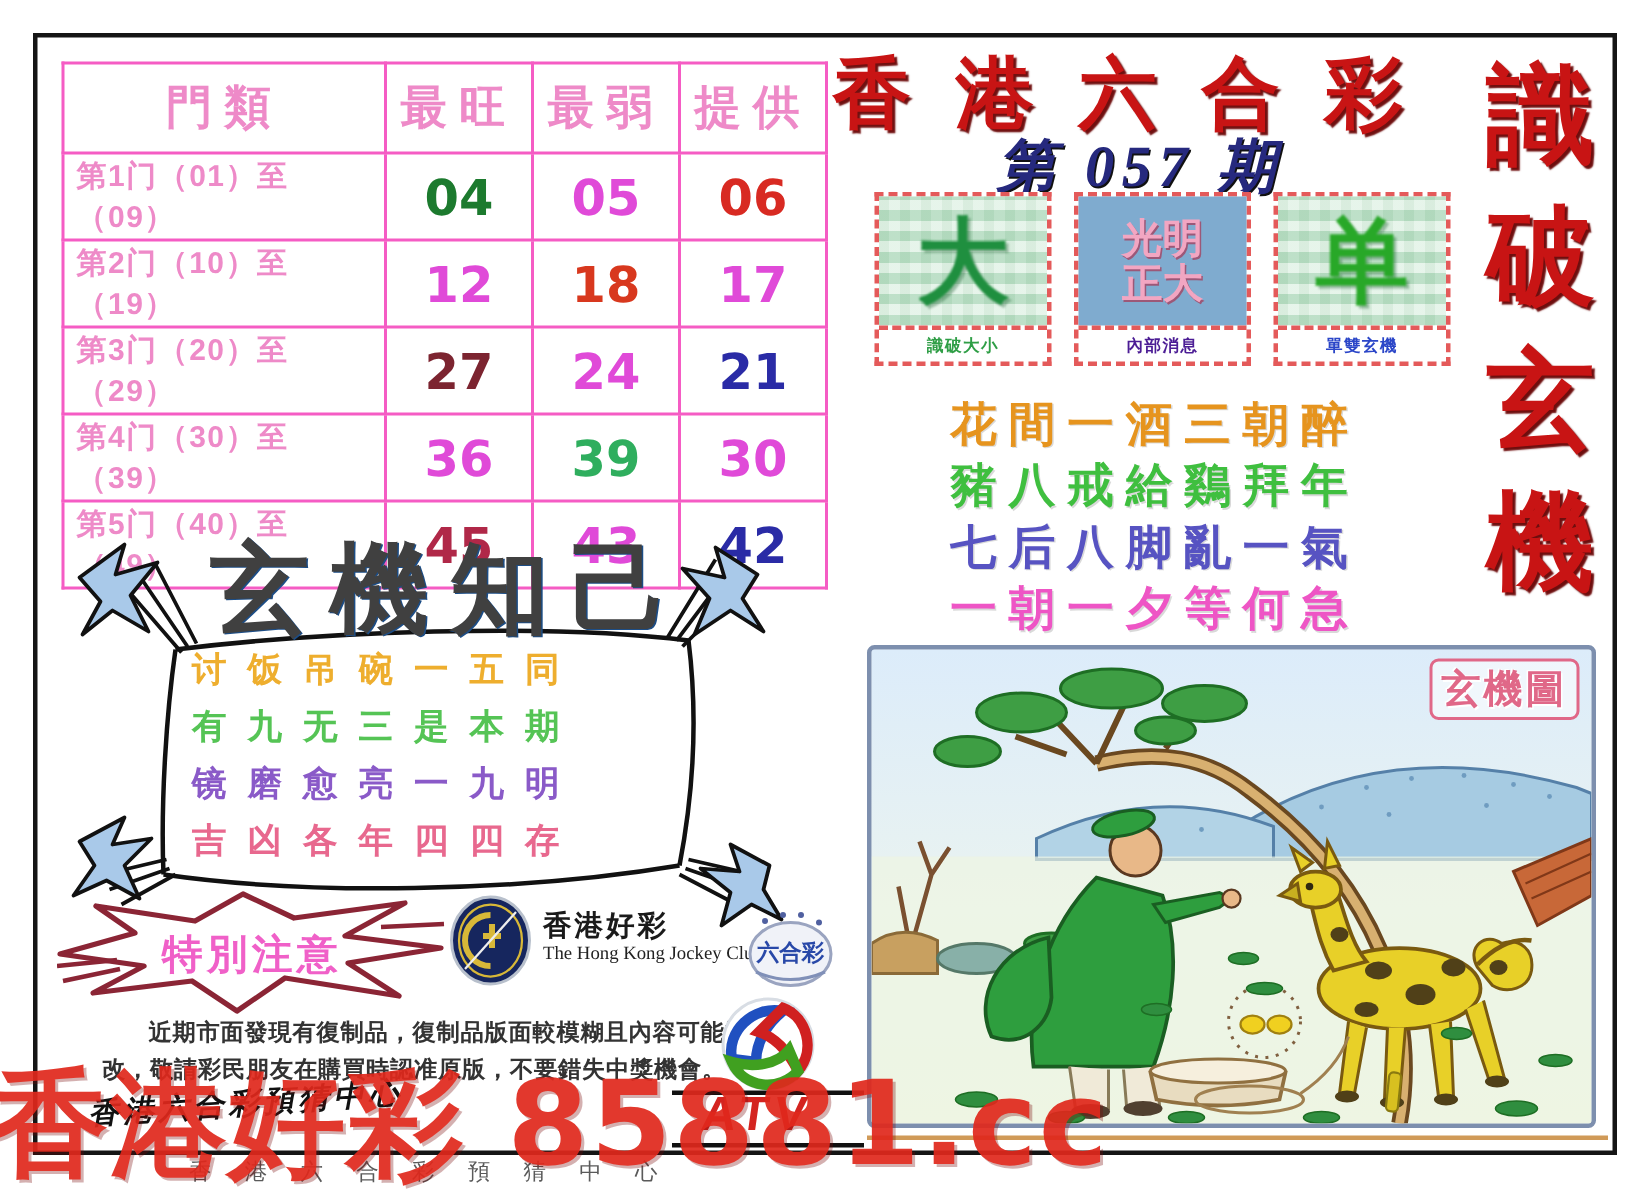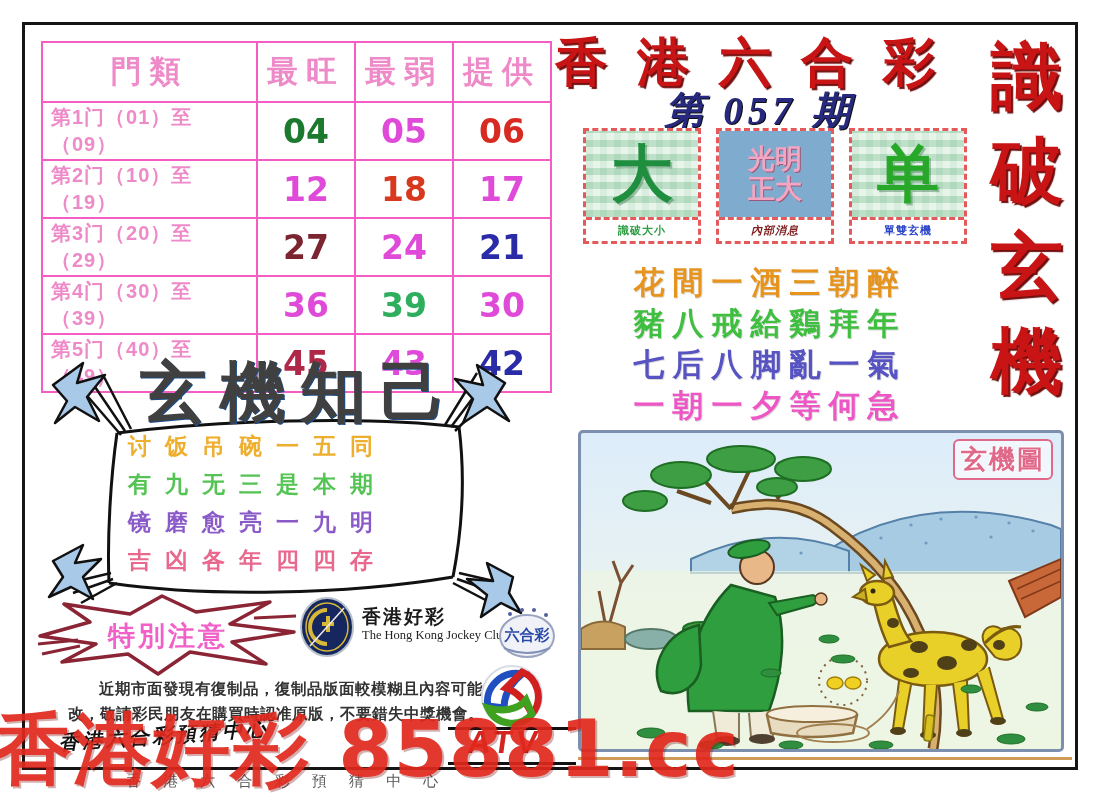--- a/index.html
+++ b/index.html
@@ -243,21 +243,21 @@
   <div class="hint-box">
     <div class="hint-img mosaic">
         <span class="hint-glyph" style="color: rgb(31, 143, 63);">大</span>
       </div>
     <div class="hint-caption" style="color: rgb(47, 158, 70);">識破大小</div>
   </div>
   <div class="hint-box">
     <div class="hint-img blue">
         <span class="hint-glyph four" style="color: rgb(242, 166, 194);">光明正大</span>
       </div>
-    <div class="hint-caption" style="color: #7f1d1d; font-style: italic;">內部消息</div>
+    <div class="hint-caption" style="color: #4c1d95;">內部消息</div>
   </div>
   <div class="hint-box">
     <div class="hint-img mosaic">
         <span class="hint-glyph" style="color: rgb(40, 168, 40);">单</span>
       </div>
     <div class="hint-caption" style="color: rgb(43, 70, 200);">單雙玄機</div>
   </div>
 </div>
 
 <div class="poems">

